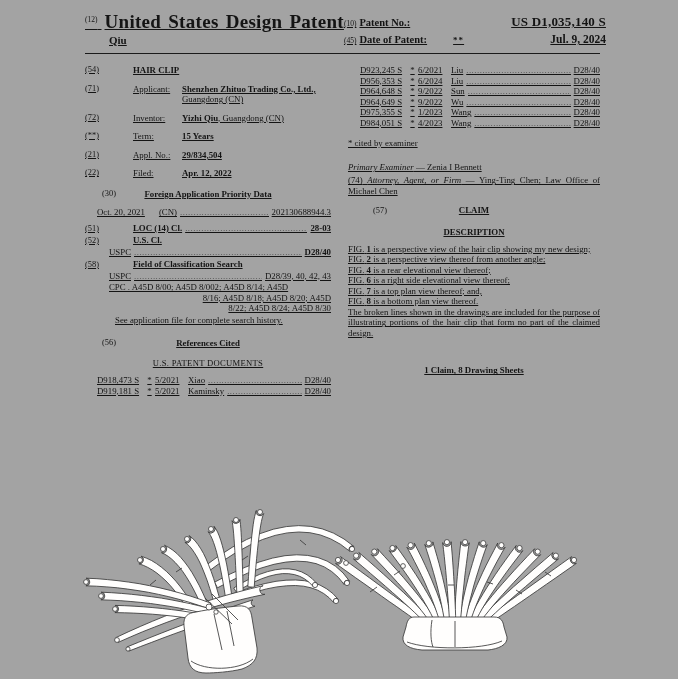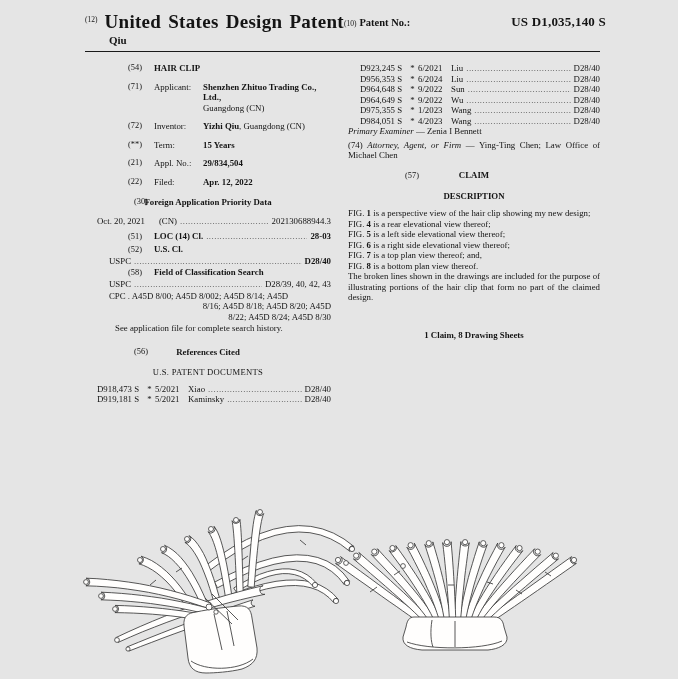--- a/index.html
+++ b/index.html
@@ -1,17 +1,17 @@
 <!DOCTYPE html>
 <html><head>
 <meta charset="utf-8">
 <style>
   html,body{margin:0;padding:0;background:#fff;}
   body{width:678px;height:679px;overflow:hidden;font-family:"Liberation Serif",serif;color:#141414;}
-  .page{position:relative;width:678px;height:679px;background:#e5e5e5;}
+  .page{position:relative;width:678px;height:679px;background:#a3a3a3;text-decoration:underline;}
   .inner{margin:0 78px 0 85px;}
   
   .hdr{display:flex;justify-content:space-between;padding-top:11px;}
   .title-row{white-space:nowrap;}
   .paren{font-size:7.5px;}
   .doc-title{display:inline;font-size:19px;font-weight:bold;letter-spacing:.3px;margin:0 0 0 3px;word-spacing:2px;}
   .hdr-inventor{font-size:11px;font-weight:bold;margin:1px 0 0 24px;}
   .hdr-right{width:262px;flex:none;padding-top:3px;}
   .hdr-line{display:flex;align-items:baseline;margin-bottom:3px;text-align:center;}
   .hdr-label{font-weight:bold;font-size:10.5px;margin-left:3px;}
@@ -19,21 +19,21 @@
   .hdr-stars{font-size:9px;font-weight:bold;margin-left:26px;letter-spacing:1px;}
   .hdr-date{font-size:11.5px;font-weight:bold;margin-left:auto;}
   .rule{border-top:1.6px solid #1a1a1a;margin:5px 78px 0 85px;}
   
   .cols{display:flex;gap:17px;margin:11px 78px 0 85px;font-size:8.8px;line-height:1.2;}
   .col-left{width:246px;flex:none;}
   .col-right{flex:1;min-width:0;}
   .b{font-weight:bold;}
   .i{font-style:italic;}
   .field{display:flex;margin-bottom:8px;}
-  .fnum{flex:none;width:26px;font-size:8.4px;margin-left:43px;}
+  .fnum{flex:none;width:48px;font-size:8.4px;}
   .flabel{flex:none;width:49px;}
   .fval{flex:1;min-width:0;}
   .blockline{display:block;}
   .sechead{position:relative;text-align:center;font-weight:bold;margin:10px 0 8px;}
   .sechead .fnum{position:absolute;left:0;top:0;font-weight:normal;}
   .crow{display:flex;align-items:baseline;margin-bottom:1px;}
   .leader{flex:1;min-width:0;overflow:hidden;white-space:nowrap;margin:0 3px;letter-spacing:.5px;color:#444;}
   .ind1{padding-left:24px;}
   .cpc-right{text-align:right;}
   .see-note{padding-left:30px;margin-top:1px;}
@@ -70,20 +70,26 @@
         <h1 class="doc-title">United States Design Patent</h1>
       </div>
       <div class="hdr-inventor">Qiu</div>
     </div>
     <div class="hdr-right">
       <div class="hdr-line">
         <span class="paren">(10)</span>
         <span class="hdr-label">Patent No.:</span>
         <span class="hdr-patno">US D1,035,140 S</span>
       </div>
+      <div class="hdr-line">
+        <span class="paren">(45)</span>
+        <span class="hdr-label">Date of Patent:</span>
+        <span class="hdr-stars">**</span>
+        <span class="hdr-date">Jul. 9, 2024</span>
+      </div>
     </div>
   </header>
 
   <div class="rule"></div>
 
   <main class="cols">
 
     <section class="col-left">
       <div class="field">
         <span class="fnum">(54)</span>
@@ -241,38 +247,39 @@
           <div class="ref-row">
             <span class="r-no">D984,051 S</span>
             <span class="r-star">*</span>
             <span class="r-date">4/2023</span>
             <span class="r-name">Wang</span>
             <span class="leader">...........................................................................................................</span>
             <span class="r-cls">D28/40</span>
           </div>
         </div>
 
+      <div class="cited-note">* cited by examiner</div>
 
       <p class="examiner-p"><span class="i">Primary Examiner</span><span> — Zenia I Bennett</span></p>
 
       <p class="para"><span>(74)</span> <span class="i">Attorney, Agent, or Firm</span><span> — Ying-Ting Chen; Law Office of Michael Chen</span></p>
 
       <div class="sec-row">
         <span class="fnum">(57)</span>
         <span>CLAIM</span>
       </div>
 
       <div class="sec-row" style="margin-top:11px;">
         <span>DESCRIPTION</span>
       </div>
 
       <div id="fig-list" style="margin-top:6px;">
           <p class="figline"><span>FIG.</span> <span class="b">1</span> <span>is a perspective view of the hair clip showing my new design;</span></p>
+          <p class="figline"><span>FIG.</span> <span class="b">2</span> <span>is a perspective view thereof from another angle;</span></p>
           <p class="figline"><span>FIG.</span> <span class="b">4</span> <span>is a rear elevational view thereof;</span></p>
-          <p class="figline"><span>FIG.</span> <span class="b">5</span> <span>is a left side elevational view thereof;</span></p>
           <p class="figline"><span>FIG.</span> <span class="b">6</span> <span>is a right side elevational view thereof;</span></p>
           <p class="figline"><span>FIG.</span> <span class="b">7</span> <span>is a top plan view thereof; and,</span></p>
           <p class="figline"><span>FIG.</span> <span class="b">8</span> <span>is a bottom plan view thereof.</span></p>
         </div>
 
       <p class="para">The broken lines shown in the drawings are included for the purpose of illustrating portions of the hair clip that form no part of the claimed design.</p>
 
       <div class="claim-note">1 Claim, 8 Drawing Sheets</div>
     </section>
   </main>

